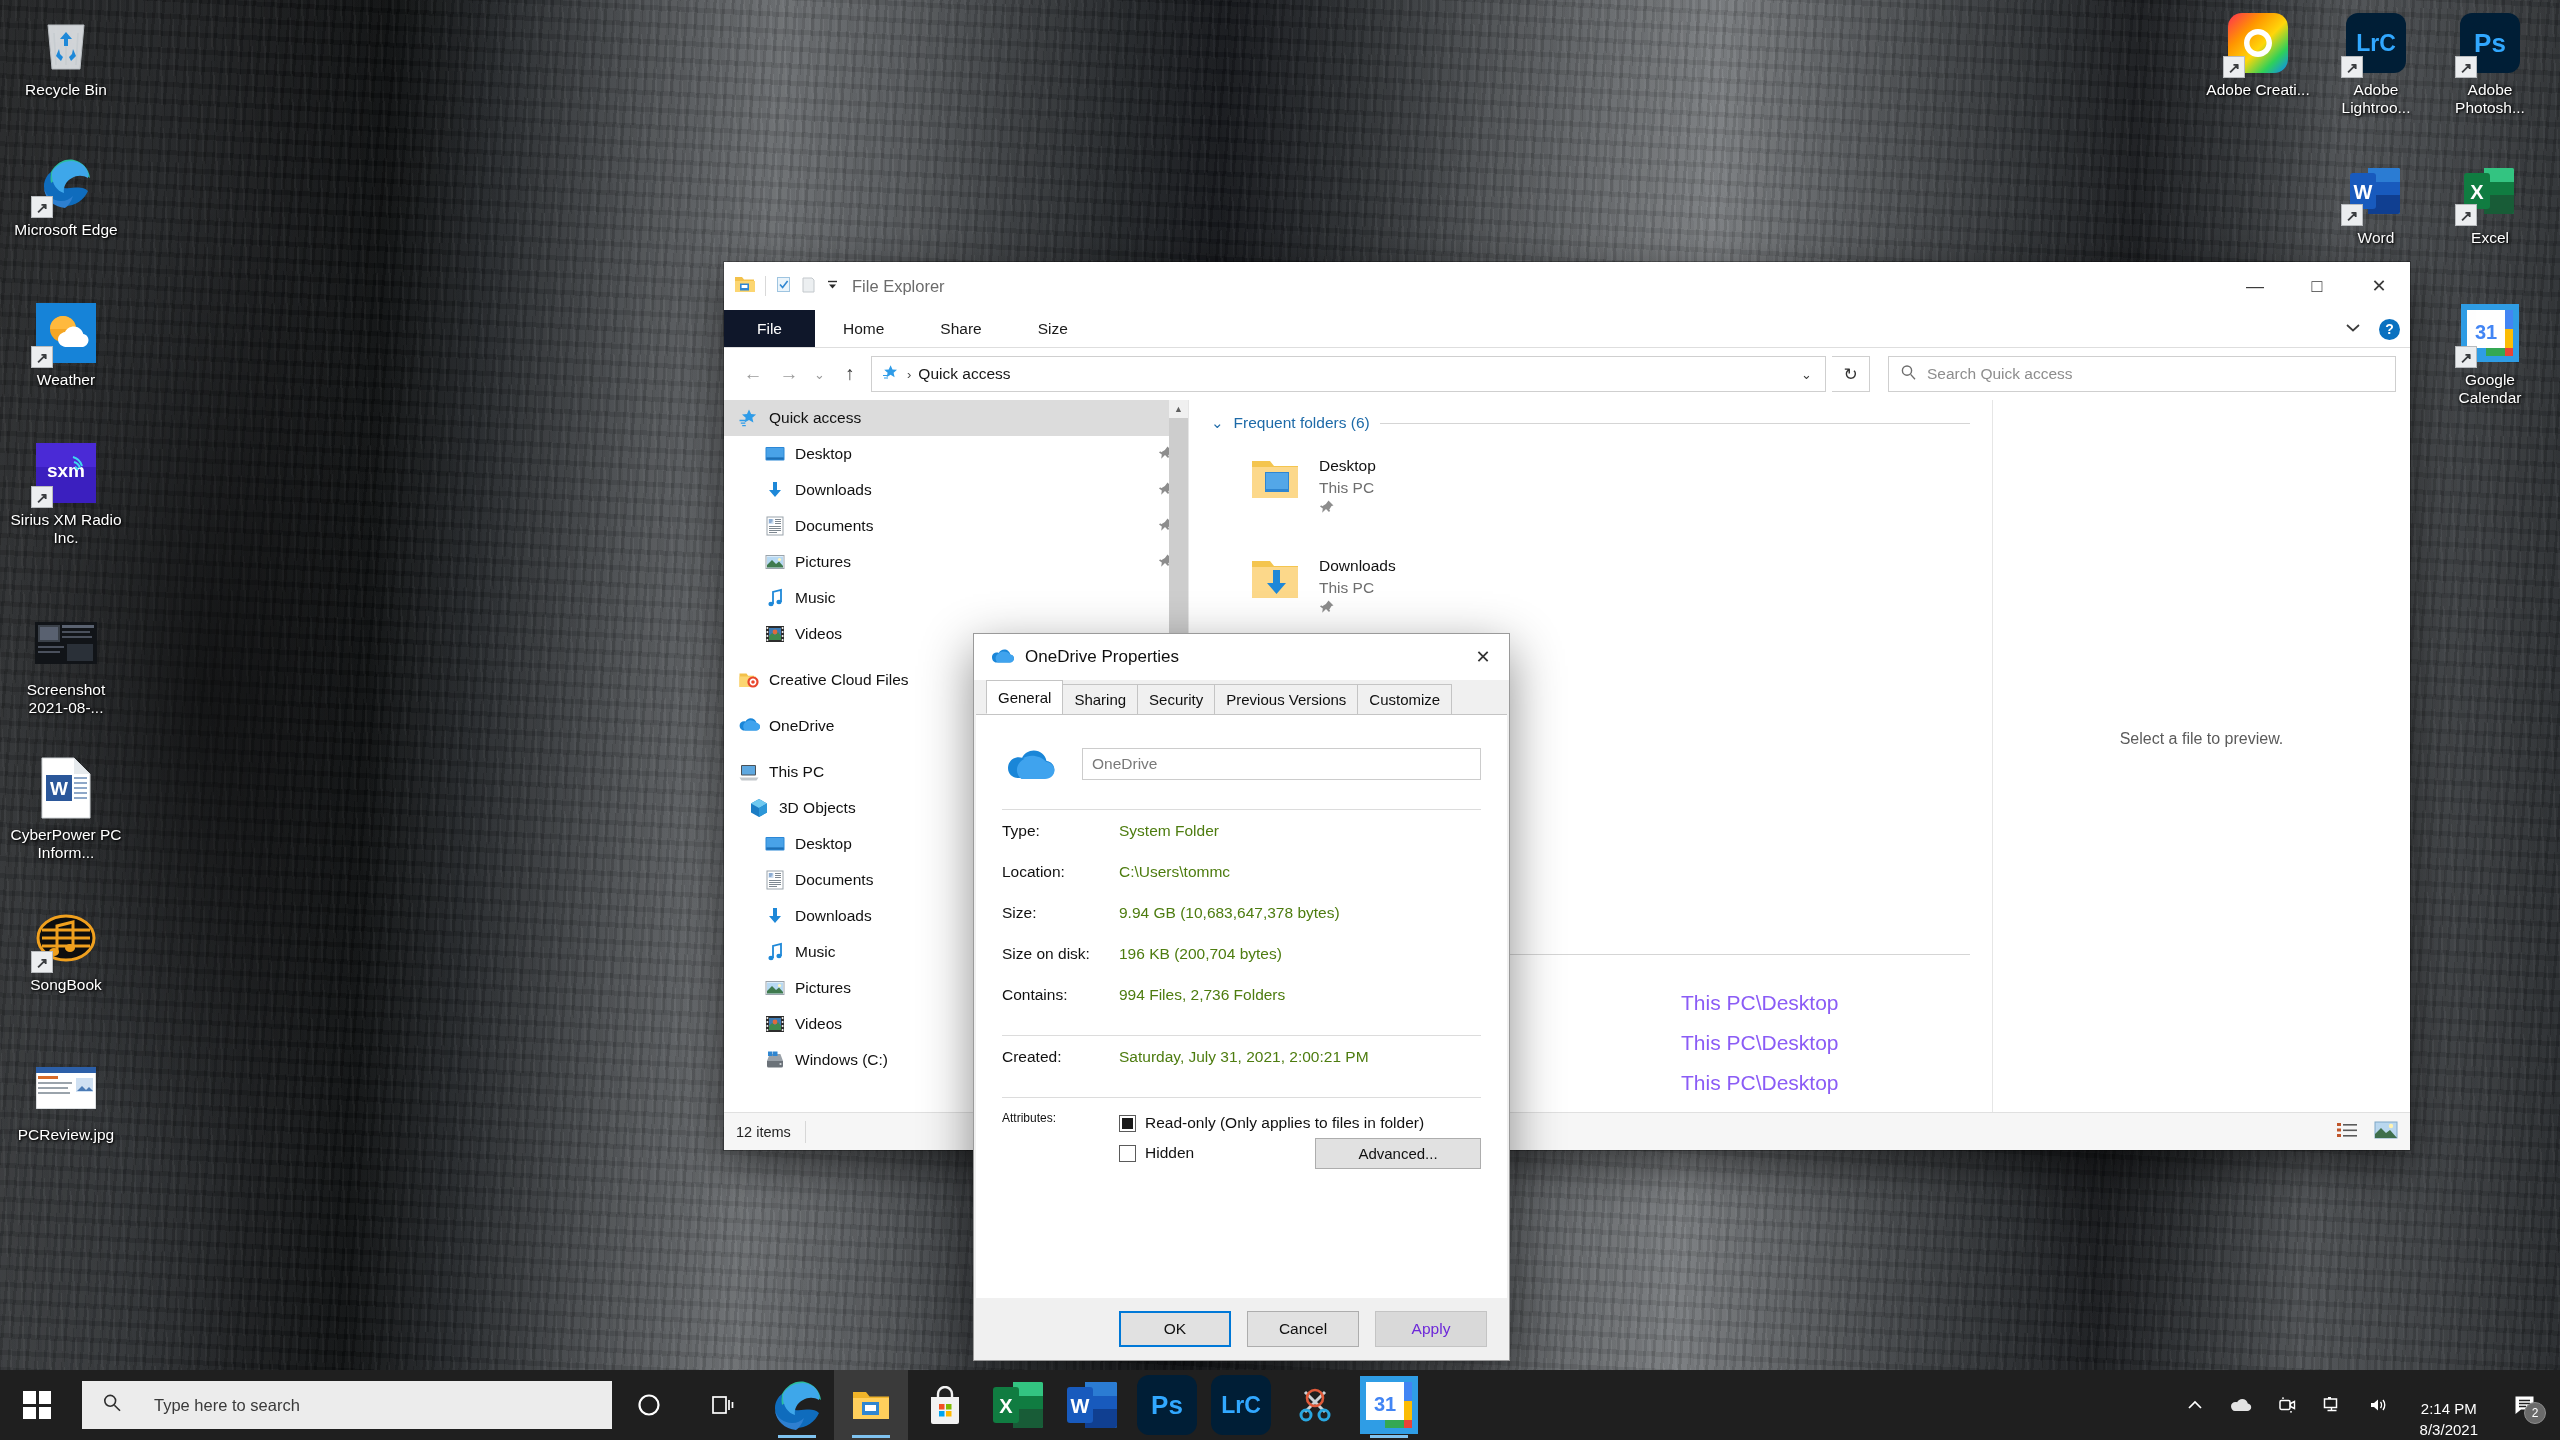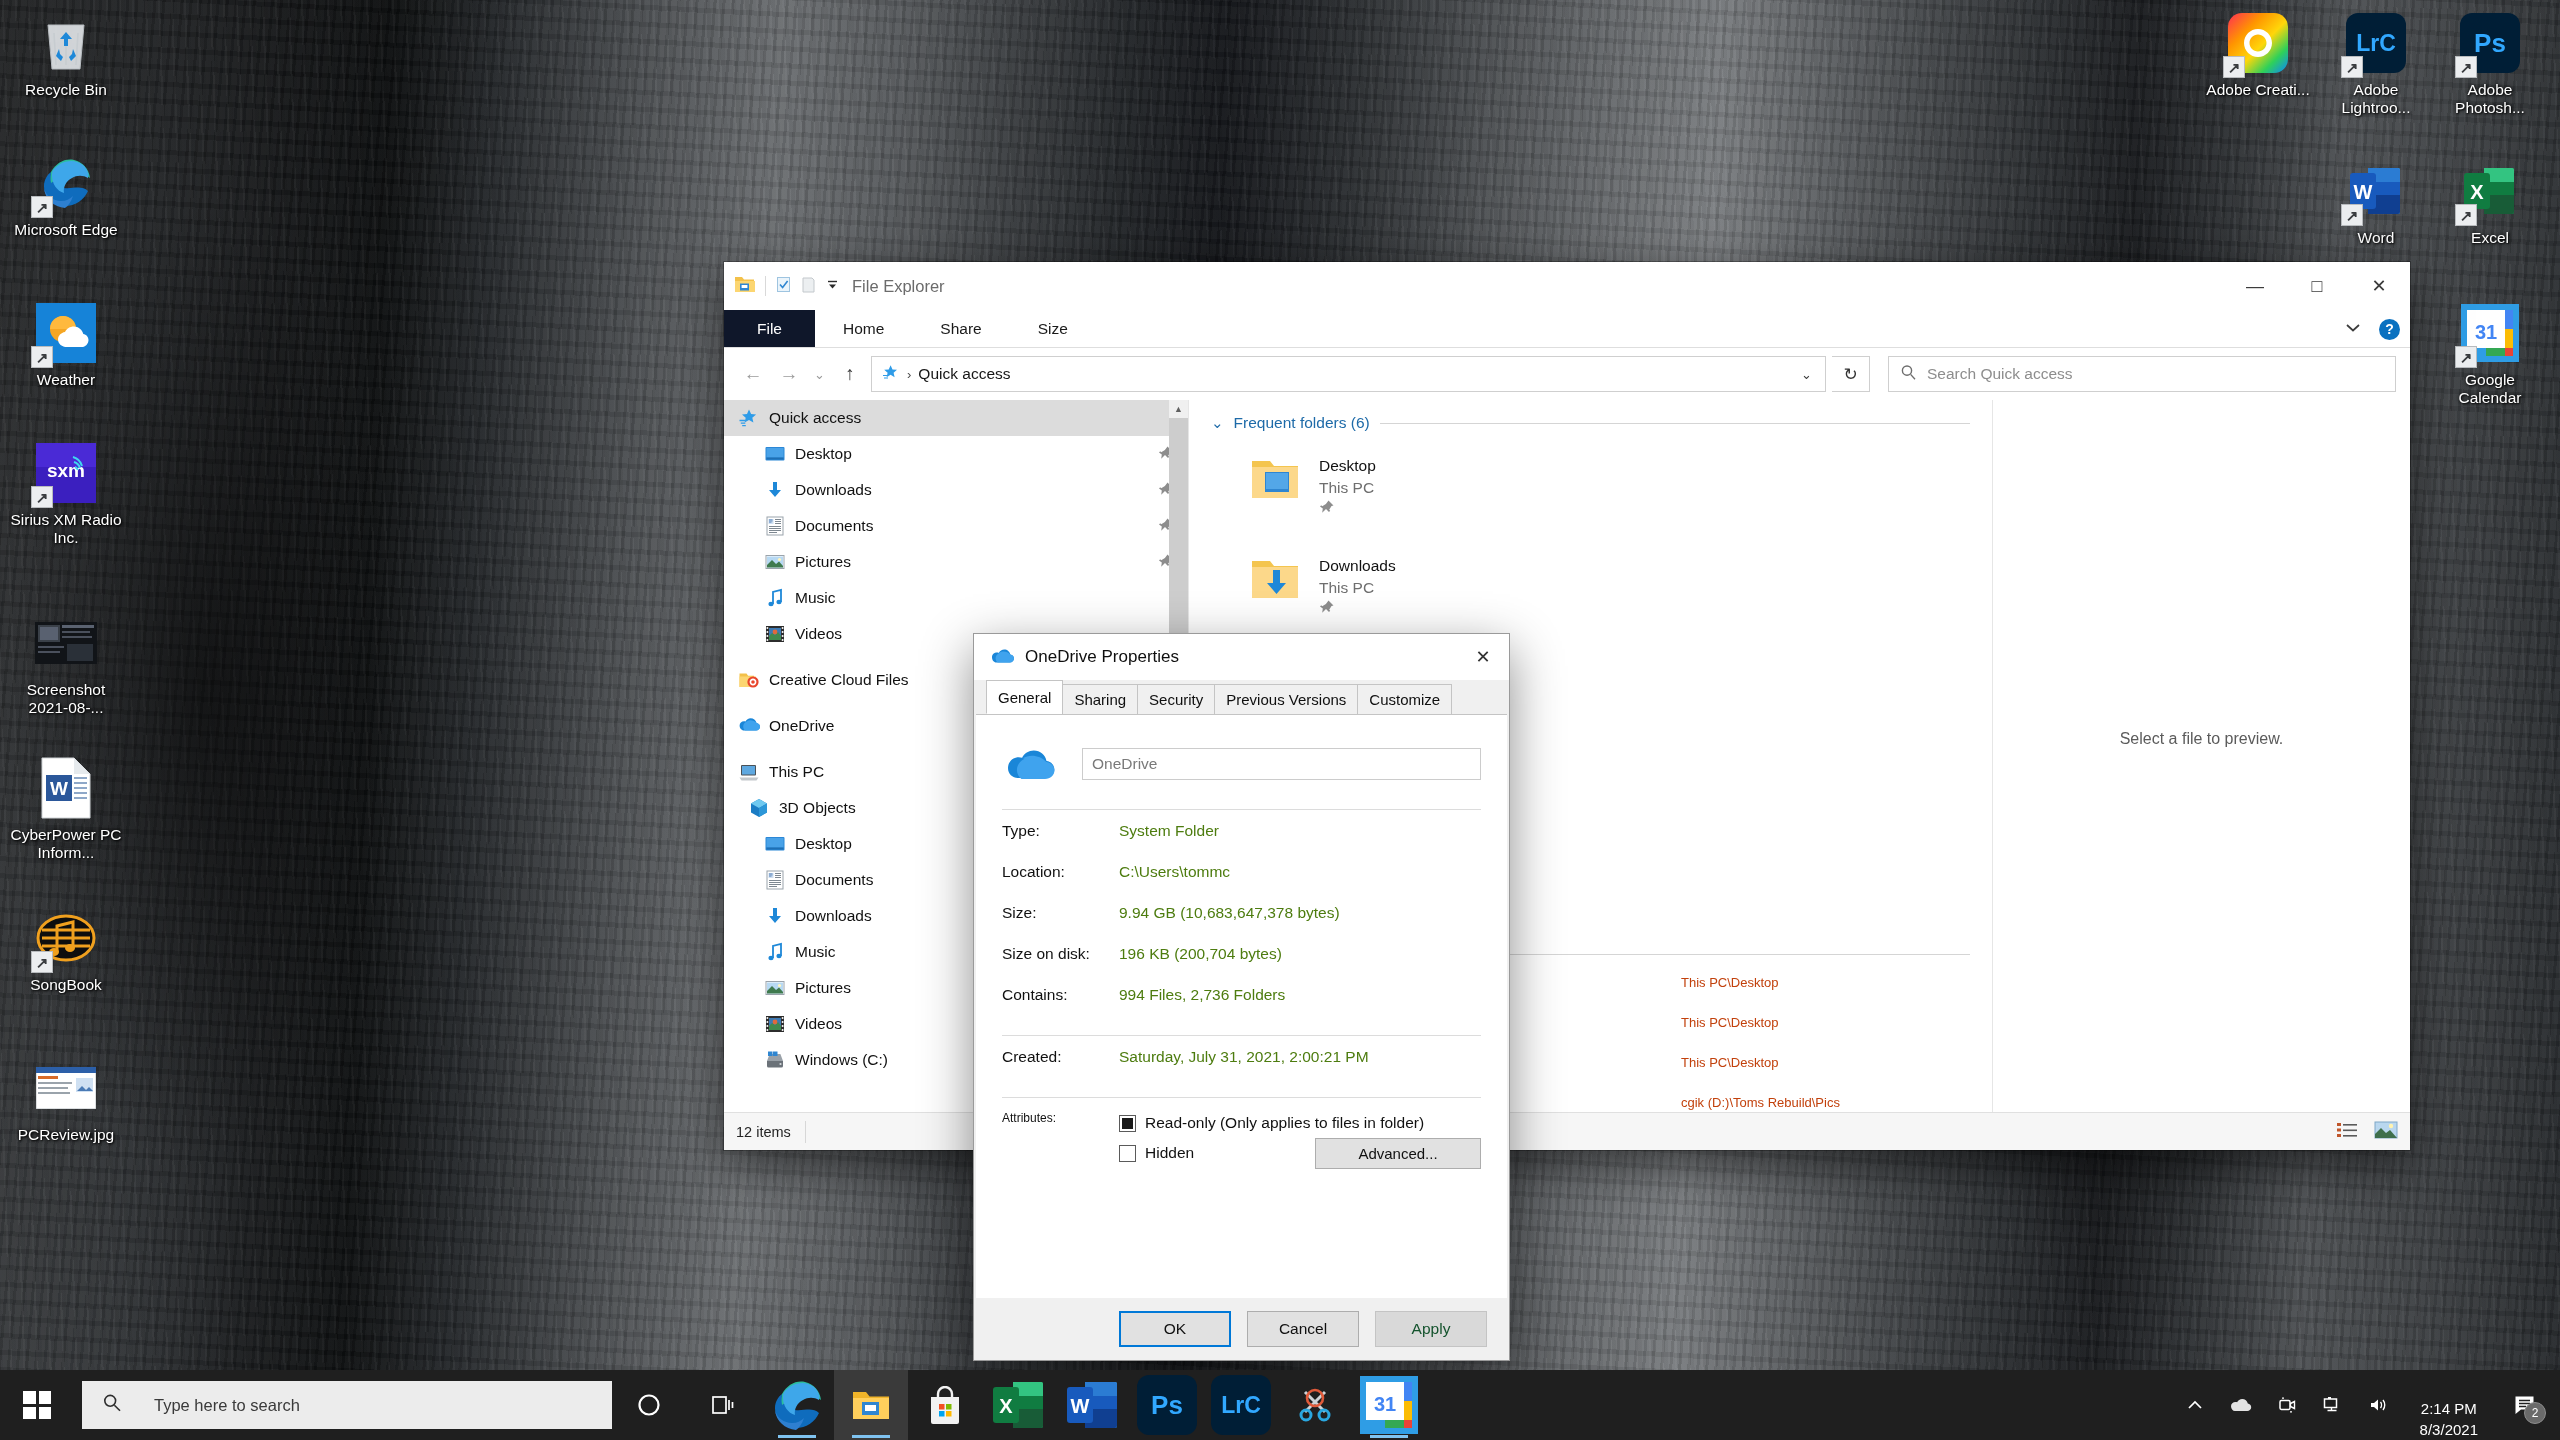--- a/index.html
+++ b/index.html
@@ -181,21 +181,21 @@
   .tiles { display: flex; flex-wrap: wrap; margin-top: 14px; }
   .tile { width: 392px; height: 100px; display: flex; gap: 16px; padding: 9px 0 0 38px; }
   .tile .ic { width: 54px; height: 50px; position: relative; flex: none; }
   .tile .meta { padding-top: 2px; }
   .tile .t1 { font-size: 15.5px; color: #111; }
   .tile .t2 { font-size: 15.5px; color: #6f6f6f; margin-top: 4px; }
   .tile .t3 { color: #8d8d8d; font-size: 14px; margin-top: 2px; }
 
   .recent-head { margin-top: 8px; }
   .rec-list { margin-top: 20px; padding-left: 470px; }
-  .rec-row { height: 40px; display: flex; align-items: flex-start; font-size: 13px; color: #c2410c; }
+  .rec-row { height: 40px; display: flex; align-items: flex-end; font-size: 21px; color: #8b5cf6; }
 
   
   .preview {
     width: 418px; background: #fff; border-left: 1px solid #e6e6e6;
     display: flex; align-items: flex-start; justify-content: center;
     padding-top: 330px; flex: none;
   }
   .preview span { color: #5b5b5b; font-size: 16px; }
 
   .fe-status {
@@ -268,21 +268,21 @@
   .dlg-footer {
     height: 62px; display: flex; align-items: center; justify-content: flex-end;
     gap: 16px; padding-right: 22px; flex: none; background: #f0f0f0;
   }
   .dbtn {
     width: 112px; height: 36px; background: #e1e1e1; border: 1px solid #adadad;
     display: flex; align-items: center; justify-content: center;
     font-size: 15.5px; color: #111;
   }
   .dbtn.default { border: 2px solid #0078d7; }
-  .dbtn.disabled { color: #14532d; background: #d9d9d9; border-color: #c4c4c4; }
+  .dbtn.disabled { color: #6d28d9; background: #d9d9d9; border-color: #c4c4c4; }
 
   
   #taskbar {
     position: absolute; left: 0; bottom: 0; width: 2560px; height: 70px;
     background: #1f1f1f; display: flex; align-items: center;
   }
   #start-button {
     width: 74px; height: 70px; display: flex; align-items: center; justify-content: center;
   }
   .winlogo { width: 28px; height: 28px; display: grid;

